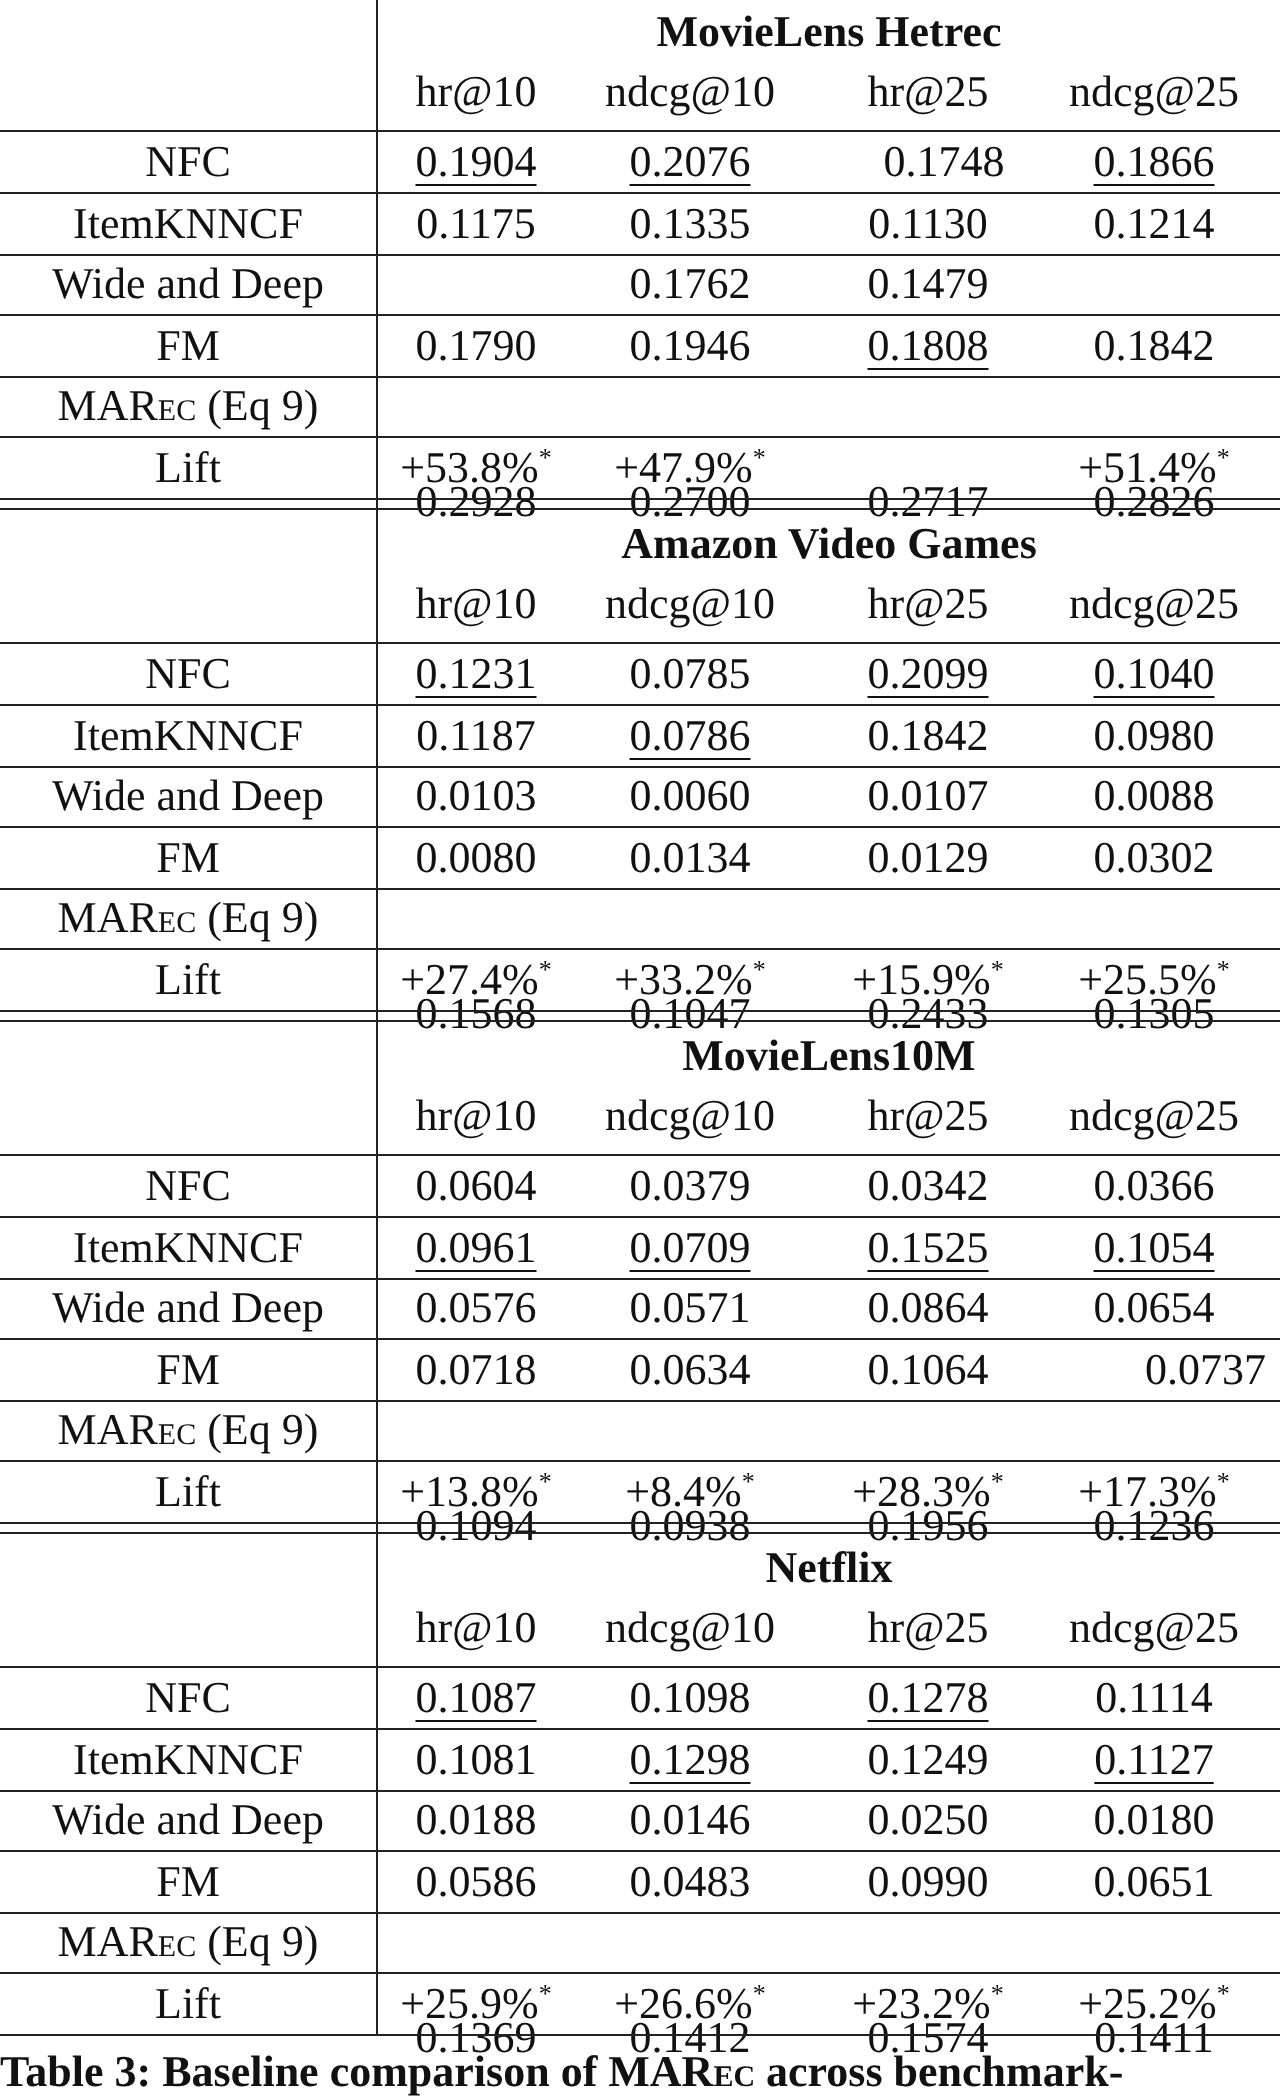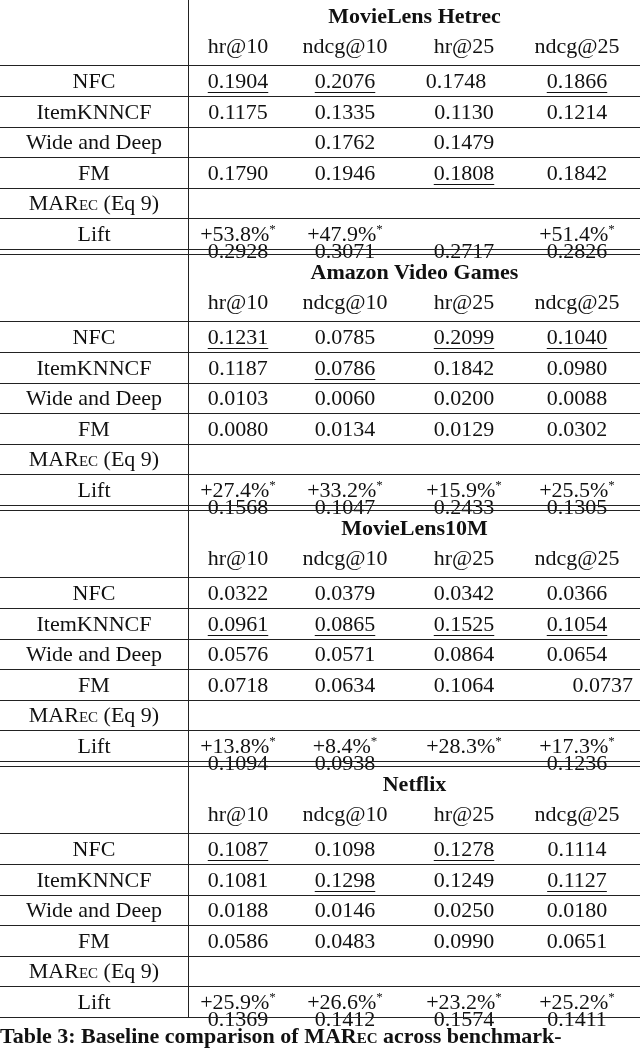--- a/index.html
+++ b/index.html
@@ -28,21 +28,21 @@
       <div class="ds-title">MovieLens Hetrec</div>
       <div class="col-head" style="left: 178px; width: 120px;">hr@10</div>
       <div class="col-head" style="left: 285px; width: 120px;">ndcg@10</div>
       <div class="col-head" style="left: 404px; width: 120px;">hr@25</div>
       <div class="col-head" style="left: 517px; width: 120px;">ndcg@25</div>
       <div class="hline" style="top: 65px;"></div>
       <div class="row" style="top: 66px;">
         <div class="lbl">NFC</div>
         <div class="cell ul" style="left: 182px; width: 112px;"><span>0.1904</span></div>
         <div class="cell ul" style="left: 289px; width: 112px;"><span>0.2076</span></div>
-        <div class="cell" style="left: 400px; width: 112px;"><span>0.1748</span></div>
+        <div class="cell" style="left: 416px; width: 112px;"><span>0.1748</span></div>
         <div class="cell ul" style="left: 521px; width: 112px;"><span>0.1866</span></div>
       </div>
       <div class="hline" style="top: 96px;"></div>
       <div class="row" style="top: 96.5px;">
         <div class="lbl">ItemKNNCF</div>
         <div class="cell" style="left: 182px; width: 112px;"><span>0.1175</span></div>
         <div class="cell" style="left: 289px; width: 112px;"><span>0.1335</span></div>
         <div class="cell" style="left: 408px; width: 112px;"><span>0.1130</span></div>
         <div class="cell" style="left: 521px; width: 112px;"><span>0.1214</span></div>
       </div>
@@ -57,21 +57,21 @@
         <div class="lbl">FM</div>
         <div class="cell" style="left: 182px; width: 112px;"><span>0.1790</span></div>
         <div class="cell" style="left: 289px; width: 112px;"><span>0.1946</span></div>
         <div class="cell ul" style="left: 408px; width: 112px;"><span>0.1808</span></div>
         <div class="cell" style="left: 521px; width: 112px;"><span>0.1842</span></div>
       </div>
       <div class="hline" style="top: 187.5px;"></div>
       <div class="row" style="top: 188px;">
         <div class="lbl">MAR<span class="sc">ec</span> (Eq 9)</div>
         <div class="cell b" style="left: 182px; width: 112px;"><span>0.2928</span></div>
-        <div class="cell b" style="left: 289px; width: 112px;"><span>0.3071</span></div>
+        <div class="cell b" style="left: 289px; width: 112px;"><span>0.2700</span></div>
         <div class="cell b" style="left: 408px; width: 112px;"><span>0.2717</span></div>
         <div class="cell b" style="left: 521px; width: 112px;"><span>0.2826</span></div>
       </div>
       <div class="hline" style="top: 218px;"></div>
       <div class="row" style="top: 218.5px;">
         <div class="lbl">Lift</div>
         <div class="cell" style="left: 182px; width: 112px;"><span>+53.8%</span><sup>*</sup></div>
         <div class="cell" style="left: 289px; width: 112px;"><span>+47.9%</span><sup>*</sup></div>
         <div class="cell" style="left: 521px; width: 112px;"><span>+51.4%</span><sup>*</sup></div>
       </div>
@@ -99,21 +99,21 @@
         <div class="cell" style="left: 182px; width: 112px;"><span>0.1187</span></div>
         <div class="cell ul" style="left: 289px; width: 112px;"><span>0.0786</span></div>
         <div class="cell" style="left: 408px; width: 112px;"><span>0.1842</span></div>
         <div class="cell" style="left: 521px; width: 112px;"><span>0.0980</span></div>
       </div>
       <div class="hline" style="top: 126.5px;"></div>
       <div class="row" style="top: 127px;">
         <div class="lbl">Wide and Deep</div>
         <div class="cell" style="left: 182px; width: 112px;"><span>0.0103</span></div>
         <div class="cell" style="left: 289px; width: 112px;"><span>0.0060</span></div>
-        <div class="cell" style="left: 408px; width: 112px;"><span>0.0200</span></div>
+        <div class="cell" style="left: 408px; width: 112px;"><span>0.0107</span></div>
         <div class="cell" style="left: 521px; width: 112px;"><span>0.0088</span></div>
       </div>
       <div class="hline" style="top: 157px;"></div>
       <div class="row" style="top: 157.5px;">
         <div class="lbl">FM</div>
         <div class="cell" style="left: 182px; width: 112px;"><span>0.0080</span></div>
         <div class="cell" style="left: 289px; width: 112px;"><span>0.0134</span></div>
         <div class="cell" style="left: 408px; width: 112px;"><span>0.0129</span></div>
         <div class="cell" style="left: 521px; width: 112px;"><span>0.0302</span></div>
       </div>
@@ -139,30 +139,30 @@
     <div class="block" style="position: absolute; top: 512px;">
       <div class="vline" style="height: 256px;"></div>
       <div class="ds-title">MovieLens10M</div>
       <div class="col-head" style="left: 178px; width: 120px;">hr@10</div>
       <div class="col-head" style="left: 285px; width: 120px;">ndcg@10</div>
       <div class="col-head" style="left: 404px; width: 120px;">hr@25</div>
       <div class="col-head" style="left: 517px; width: 120px;">ndcg@25</div>
       <div class="hline" style="top: 65px;"></div>
       <div class="row" style="top: 66px;">
         <div class="lbl">NFC</div>
-        <div class="cell" style="left: 182px; width: 112px;"><span>0.0322</span></div>
+        <div class="cell" style="left: 182px; width: 112px;"><span>0.0604</span></div>
         <div class="cell" style="left: 289px; width: 112px;"><span>0.0379</span></div>
         <div class="cell" style="left: 408px; width: 112px;"><span>0.0342</span></div>
         <div class="cell" style="left: 521px; width: 112px;"><span>0.0366</span></div>
       </div>
       <div class="hline" style="top: 96px;"></div>
       <div class="row" style="top: 96.5px;">
         <div class="lbl">ItemKNNCF</div>
         <div class="cell ul" style="left: 182px; width: 112px;"><span>0.0961</span></div>
-        <div class="cell ul" style="left: 289px; width: 112px;"><span>0.0865</span></div>
+        <div class="cell ul" style="left: 289px; width: 112px;"><span>0.0709</span></div>
         <div class="cell ul" style="left: 408px; width: 112px;"><span>0.1525</span></div>
         <div class="cell ul" style="left: 521px; width: 112px;"><span>0.1054</span></div>
       </div>
       <div class="hline" style="top: 126.5px;"></div>
       <div class="row" style="top: 127px;">
         <div class="lbl">Wide and Deep</div>
         <div class="cell" style="left: 182px; width: 112px;"><span>0.0576</span></div>
         <div class="cell" style="left: 289px; width: 112px;"><span>0.0571</span></div>
         <div class="cell" style="left: 408px; width: 112px;"><span>0.0864</span></div>
         <div class="cell" style="left: 521px; width: 112px;"><span>0.0654</span></div>
@@ -173,20 +173,21 @@
         <div class="cell" style="left: 182px; width: 112px;"><span>0.0718</span></div>
         <div class="cell" style="left: 289px; width: 112px;"><span>0.0634</span></div>
         <div class="cell" style="left: 408px; width: 112px;"><span>0.1064</span></div>
         <div class="cell" style="left: 521px; width: 112px; text-align: right;"><span>0.0737</span></div>
       </div>
       <div class="hline" style="top: 187.5px;"></div>
       <div class="row" style="top: 188px;">
         <div class="lbl">MAR<span class="sc">ec</span> (Eq 9)</div>
         <div class="cell b" style="left: 182px; width: 112px;"><span>0.1094</span></div>
         <div class="cell b" style="left: 289px; width: 112px;"><span>0.0938</span></div>
+        <div class="cell b" style="left: 408px; width: 112px;"><span>0.1956</span></div>
         <div class="cell b" style="left: 521px; width: 112px;"><span>0.1236</span></div>
       </div>
       <div class="hline" style="top: 218px;"></div>
       <div class="row" style="top: 218.5px;">
         <div class="lbl">Lift</div>
         <div class="cell" style="left: 182px; width: 112px;"><span>+13.8%</span><sup>*</sup></div>
         <div class="cell" style="left: 289px; width: 112px;"><span>+8.4%</span><sup>*</sup></div>
         <div class="cell" style="left: 408px; width: 112px;"><span>+28.3%</span><sup>*</sup></div>
         <div class="cell" style="left: 521px; width: 112px;"><span>+17.3%</span><sup>*</sup></div>
       </div>

